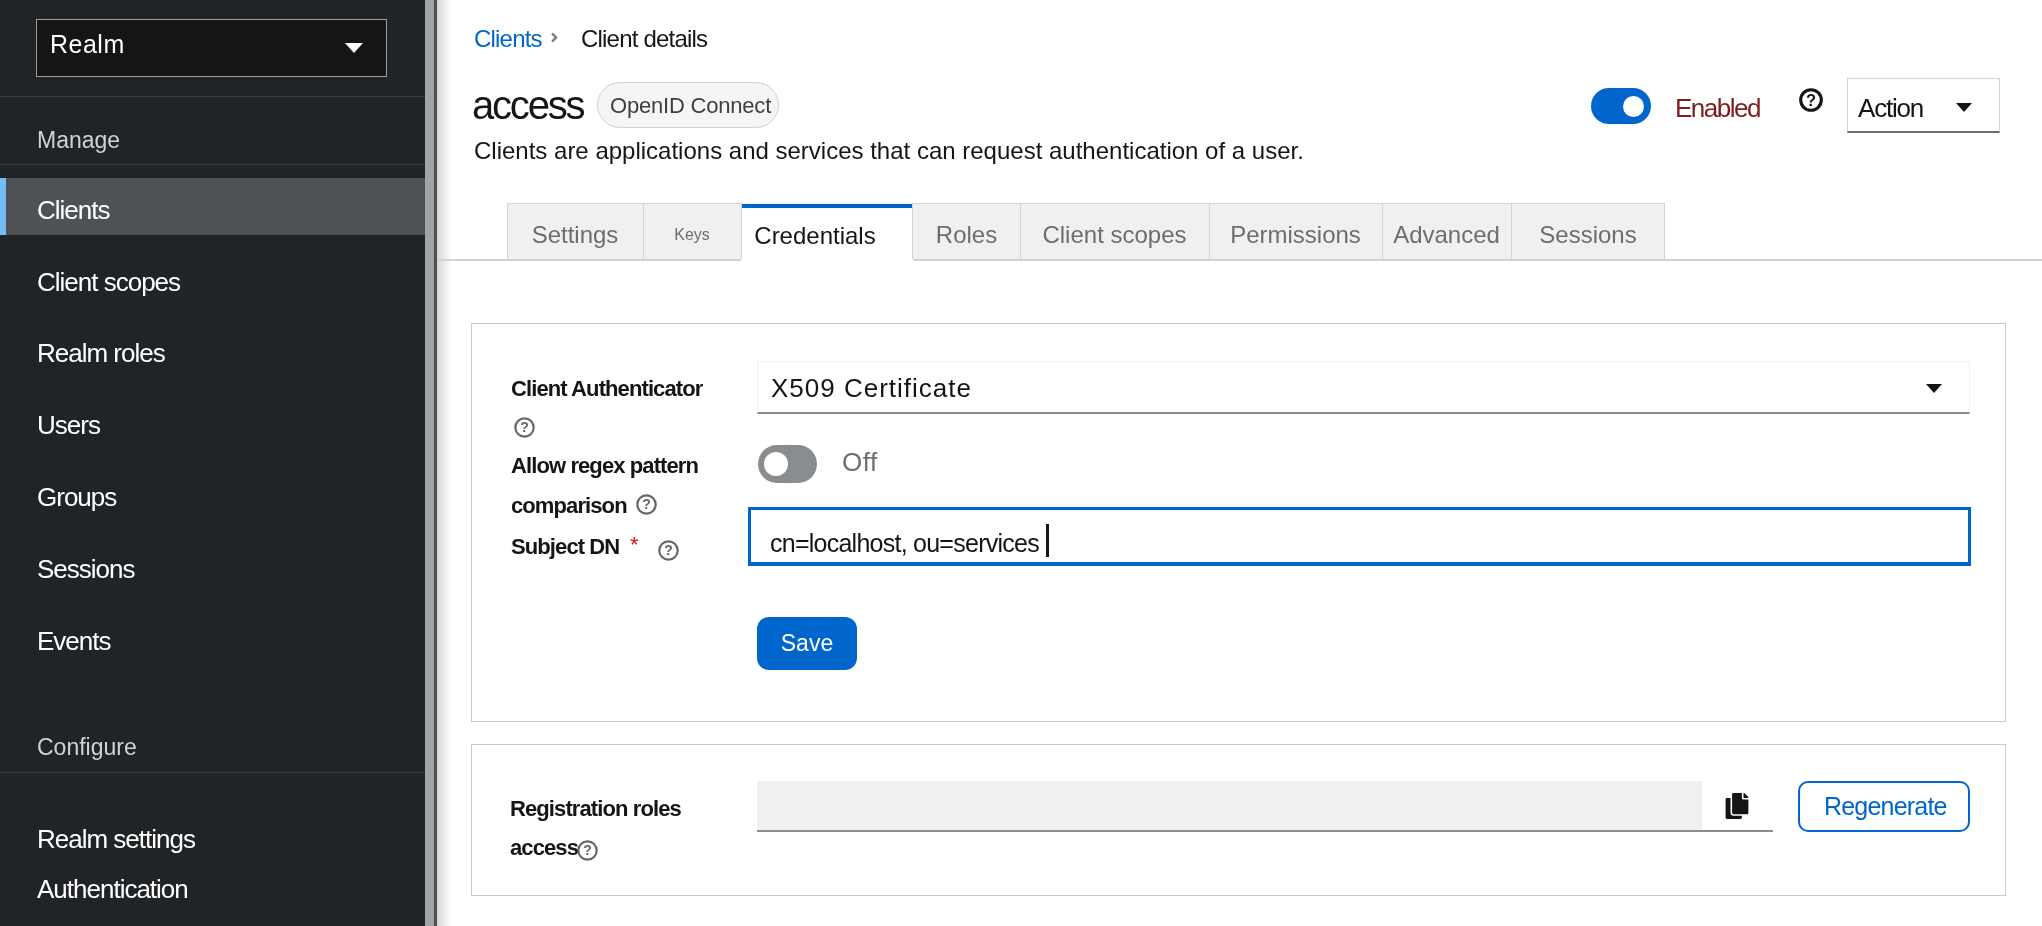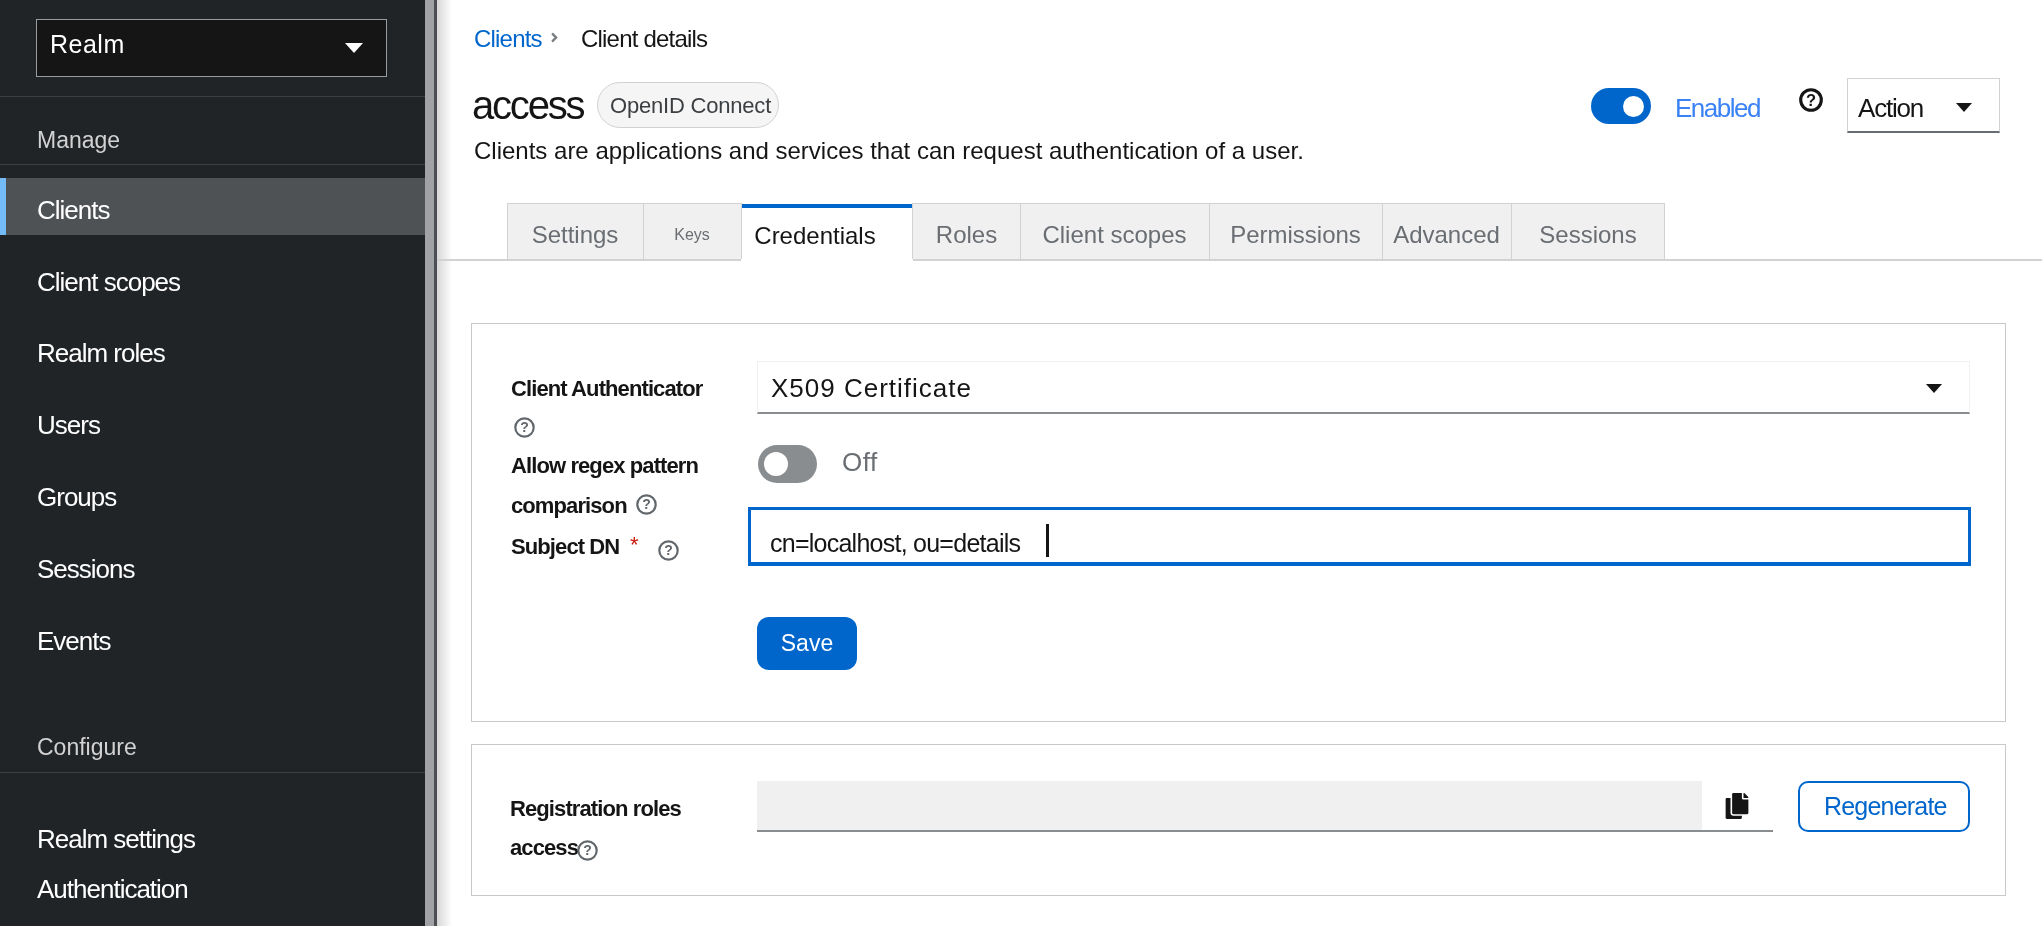--- a/index.html
+++ b/index.html
@@ -43,21 +43,21 @@
     <path fill="#7a7e83" d="M224.3 273l-136 136c-9.4 9.4-24.6 9.4-33.9 0l-22.6-22.6c-9.4-9.4-9.4-24.6 0-33.9l96.4-96.4-96.4-96.4c-9.4-9.4-9.4-24.6 0-33.9L54.3 103c9.4-9.4 24.6-9.4 33.9 0l136 136c9.5 9.4 9.5 24.6.1 34z"></path>
   </svg>
 <div class="txt" style="left:581px;top:27px;font-size:24px;letter-spacing:-0.8px;color:#151515">Client details</div>
 
 <div class="txt" style="left:472px;top:85px;font-size:40px;letter-spacing:-2.2px;color:#151515">access</div>
 <div class="abs" style="left:597px;top:82px;width:182px;height:46px;background:#f5f5f5;border:1px solid #d2d2d2;border-radius:23px"></div>
 <div class="txt" style="left:610px;top:95px;font-size:22px;letter-spacing:-0.2px;color:#3c3f42">OpenID Connect</div>
 
 <div class="abs" style="left:1591px;top:88px;width:60px;height:36px;background:#0066cc;border-radius:18px"></div>
 <div class="abs" style="left:1623px;top:96px;width:21px;height:21px;background:#fff;border-radius:50%"></div>
-<div class="txt" style="left:1675px;top:95px;font-size:26px;letter-spacing:-1.5px;color:#3b82f6">Enabled</div>
+<div class="txt" style="left:1675px;top:95px;font-size:26px;letter-spacing:-1.5px;color:#7f1d1d">Enabled</div>
 
 <svg class="abs" style="left:1799px;top:88px" width="24" height="24" viewBox="0 0 24 24">
     <circle cx="12" cy="12" r="10.3" fill="none" stroke="#151515" stroke-width="3.1"></circle>
     <text x="12" y="17.6" font-size="16.5" font-weight="bold" fill="#151515" text-anchor="middle" font-family="Liberation Sans">?</text>
   </svg>
 
 <div class="abs" style="left:1847px;top:78px;width:153px;height:55px;background:#fff;border:1px solid #d2d2d2;border-bottom:2px solid #6a6e73"></div>
 <div class="txt" style="left:1858px;top:95px;font-size:26px;letter-spacing:-1.2px;color:#151515">Action</div>
 <svg class="abs" style="left:1956px;top:103px" width="16" height="9" viewBox="0 0 18 10">
     <path d="M0 0h18L9 10z" fill="#151515"></path>
@@ -119,21 +119,21 @@
 <div class="txt" style="left:842px;top:449px;font-size:26px;letter-spacing:0.5px;color:#6a6e73">Off</div>
 
 <div class="txt" style="left:511px;top:536px;font-size:22px;font-weight:bold;letter-spacing:-0.9px;color:#151515">Subject DN</div>
 <div class="txt" style="left:630px;top:534px;font-size:22px;color:#c9190b">*</div>
 <svg class="abs" style="left:658px;top:540px" width="21" height="21" viewBox="0 0 21 21">
     <circle cx="10.5" cy="10.5" r="9.2" fill="none" stroke="#62676c" stroke-width="2.2"></circle>
     <text x="10.5" y="15.3" font-size="14" font-weight="bold" fill="#62676c" text-anchor="middle" font-family="Liberation Sans">?</text>
   </svg>
 
 <div class="abs" style="left:748px;top:507px;width:1223px;height:59px;background:#fff;border:3px solid #0066cc;border-bottom-width:4px"></div>
-<div class="txt" style="left:770px;top:531px;font-size:25px;letter-spacing:-0.75px;color:#151515">cn=localhost, ou=details</div>
+<div class="txt" style="left:770px;top:531px;font-size:25px;letter-spacing:-0.75px;color:#151515">cn=localhost, ou=services</div>
 <div class="abs" style="left:1046px;top:524px;width:3px;height:33px;background:#151515"></div>
 
 <div class="abs" style="left:757px;top:617px;width:100px;height:53px;background:#0066cc;border-radius:12px;display:flex;align-items:center;justify-content:center;font-size:23px;color:#fff">Save</div>
 
 <div class="abs" style="left:471px;top:744px;width:1535px;height:152px;background:#fff;border:1px solid #c8c9ca"></div>
 <div class="txt" style="left:510px;top:798px;font-size:22px;font-weight:bold;letter-spacing:-0.9px;color:#151515">Registration roles</div>
 <div class="txt" style="left:510px;top:837px;font-size:22px;font-weight:bold;letter-spacing:-0.9px;color:#151515">access</div>
 <svg class="abs" style="left:577px;top:840px" width="21" height="21" viewBox="0 0 21 21">
     <circle cx="10.5" cy="10.5" r="9.2" fill="none" stroke="#62676c" stroke-width="2.2"></circle>
     <text x="10.5" y="15.3" font-size="14" font-weight="bold" fill="#62676c" text-anchor="middle" font-family="Liberation Sans">?</text>

